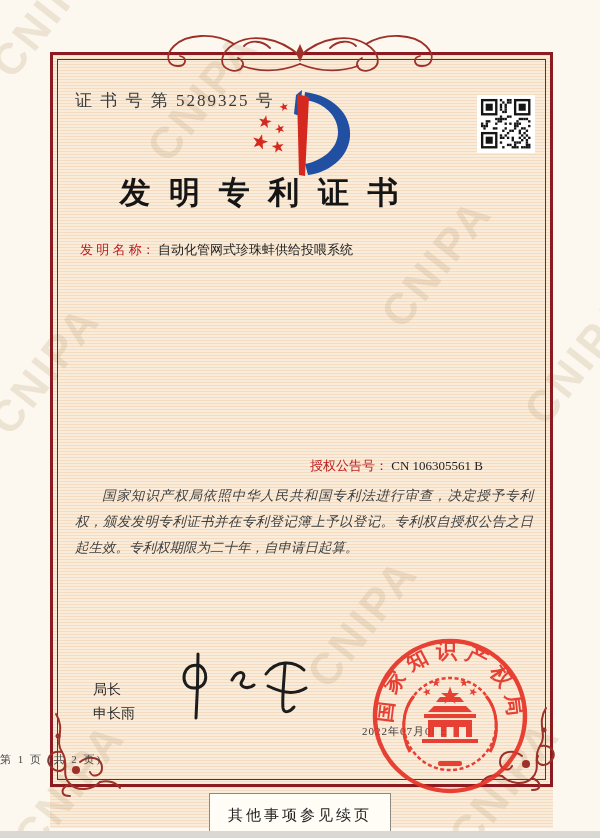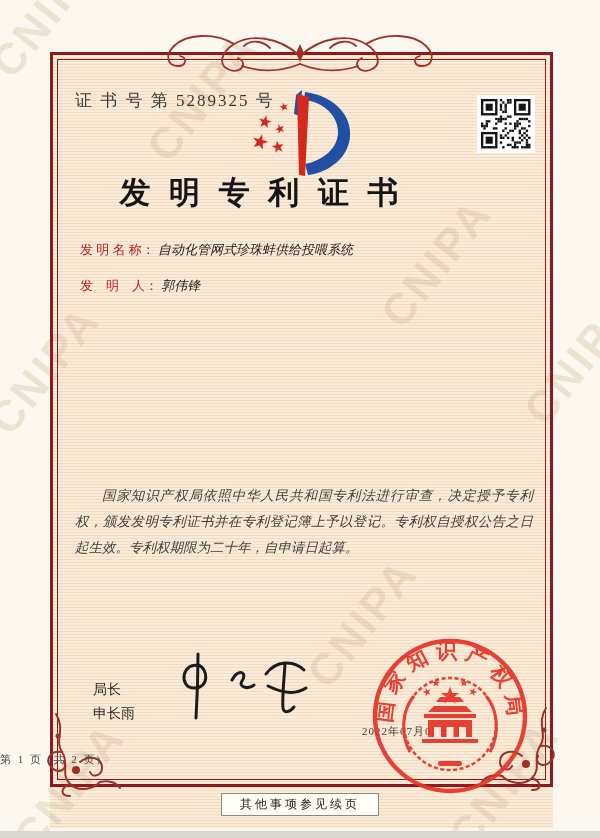--- a/index.html
+++ b/index.html
@@ -43,39 +43,39 @@
   .content{ position:absolute; z-index:5; color:var(--ink); }
 
   #cert-no{ left:75px; top:89px; font-size:17px; letter-spacing:2px; color:#3a3a3a;text-align:right; }
   #logo{ left:247px; top:86px; width:110px; height:100px; }
   #qr{ left:477px; top:95px; width:58px; height:58px; background:#fff; padding:2px; }
   #title{ left:0; top:172px; width:518px; text-align:center; font-size:31px;
           font-weight:bold; letter-spacing:0.6em; text-indent:0.6em; color:#151515; }
 
   .field-row{ position:absolute; left:80px; z-index:5; font-size:13px; color:#222; white-space:nowrap; }
   .flabel{ color:#b91c1c; }
-  .fvalue{ color:#222;font-style:italic; }
+  .fvalue{ color:#222; }
   #f-grant-no{ left:310px; }
 
   .bodytext{ left:60px; width:458px; font-size:13.5px; line-height:26px;
              font-style:italic; color:#404040; text-align:justify;margin-left:15px; }
   .bodytext p{ text-indent:2em; }
 
   #sig-block{ left:93px; top:678px; font-size:14px; color:#2b2b2b; line-height:24px; }
   #sig-svg{ position:absolute; left:168px; top:650px; z-index:5; }
 
   #seal{ position:absolute; left:368px; top:634px; z-index:7; color:var(--seal); opacity:.92; }
   #seal-date{ left:362px; top:724px; width:112px; font-size:11px; letter-spacing:1px;
               color:#3f3a38; z-index:6; }
 
   #page-num{ left:0; top:752px; width:600px; text-align:left; font-size:11px;
              color:#4a4a4a; letter-spacing:2px; }
   #note-wrap{ left:0; top:793px; width:600px; text-align:center; z-index:6; }
   #note-box{ display:inline-block; background:#fffdf6; border:1px solid #8a8a83;
-             padding:2px 18px; font-size:12px; letter-spacing:3px; color:#222; }
+             padding:12px 18px; font-size:15px; letter-spacing:3px; color:#222; }
   #bottom-strip{ position:absolute; left:0; bottom:0; width:600px; height:7px;
                  background:#d9d8d3; z-index:8; }
 </style>
 </head>
 <body>
 
 <div id="cert">
 
   <div class="texture"></div>
 
@@ -252,23 +252,23 @@
         </g>
       </svg>
   </div>
 
   <div id="title" class="content">发明专利证书</div>
 
   <div class="field-row" style="top:241px">
     <span class="flabel">发 明 名 称：</span>
     <span class="fvalue">自动化管网式珍珠蚌供给投喂系统</span>
   </div>
-  <div class="field-row" style="top:277px">
-    <span class="flabel">发　明　人：</span>
-    <span class="fvalue">郭伟锋</span>
+  <div class="field-row" id="f-grant-no" style="top:457px">
+    <span class="flabel">授权公告号：</span>
+    <span class="fvalue">CN 106305561 B</span>
   </div>
 
   <div class="content bodytext" style="top:483px">
     <p>国家知识产权局依照中华人民共和国专利法进行审查，决定授予专利权，颁发发明专利证书并在专利登记簿上予以登记。专利权自授权公告之日起生效。专利权期限为二十年，自申请日起算。</p>
   </div>
 
   <div id="sig-block" class="content">
     <div>局长</div>
     <div>申长雨</div>
   </div>

